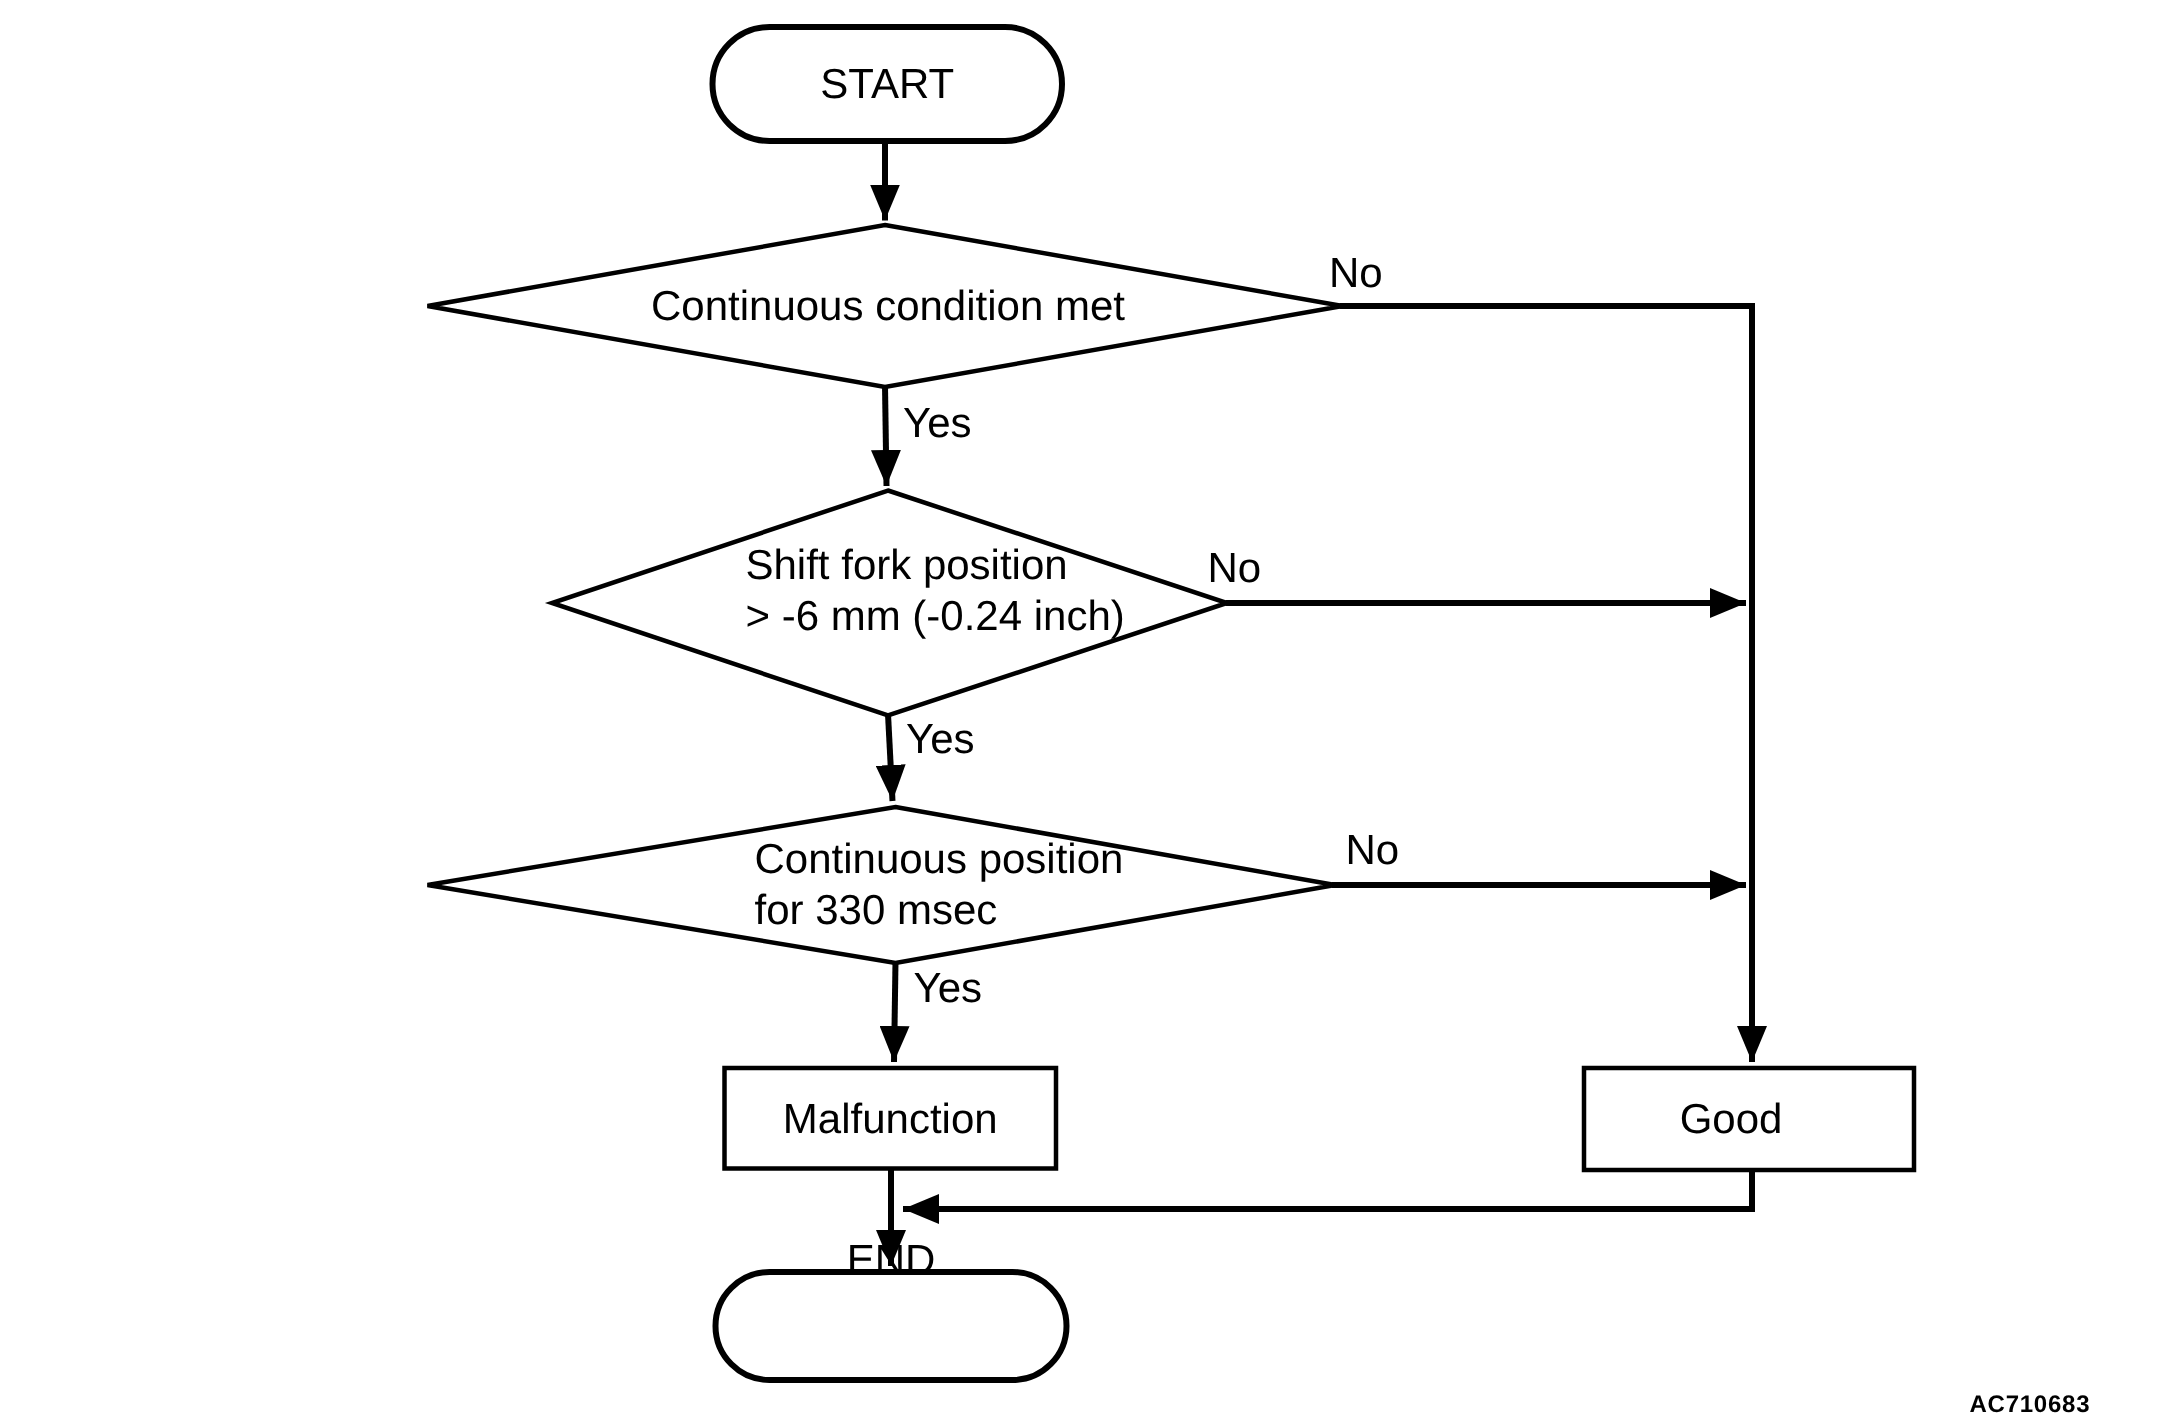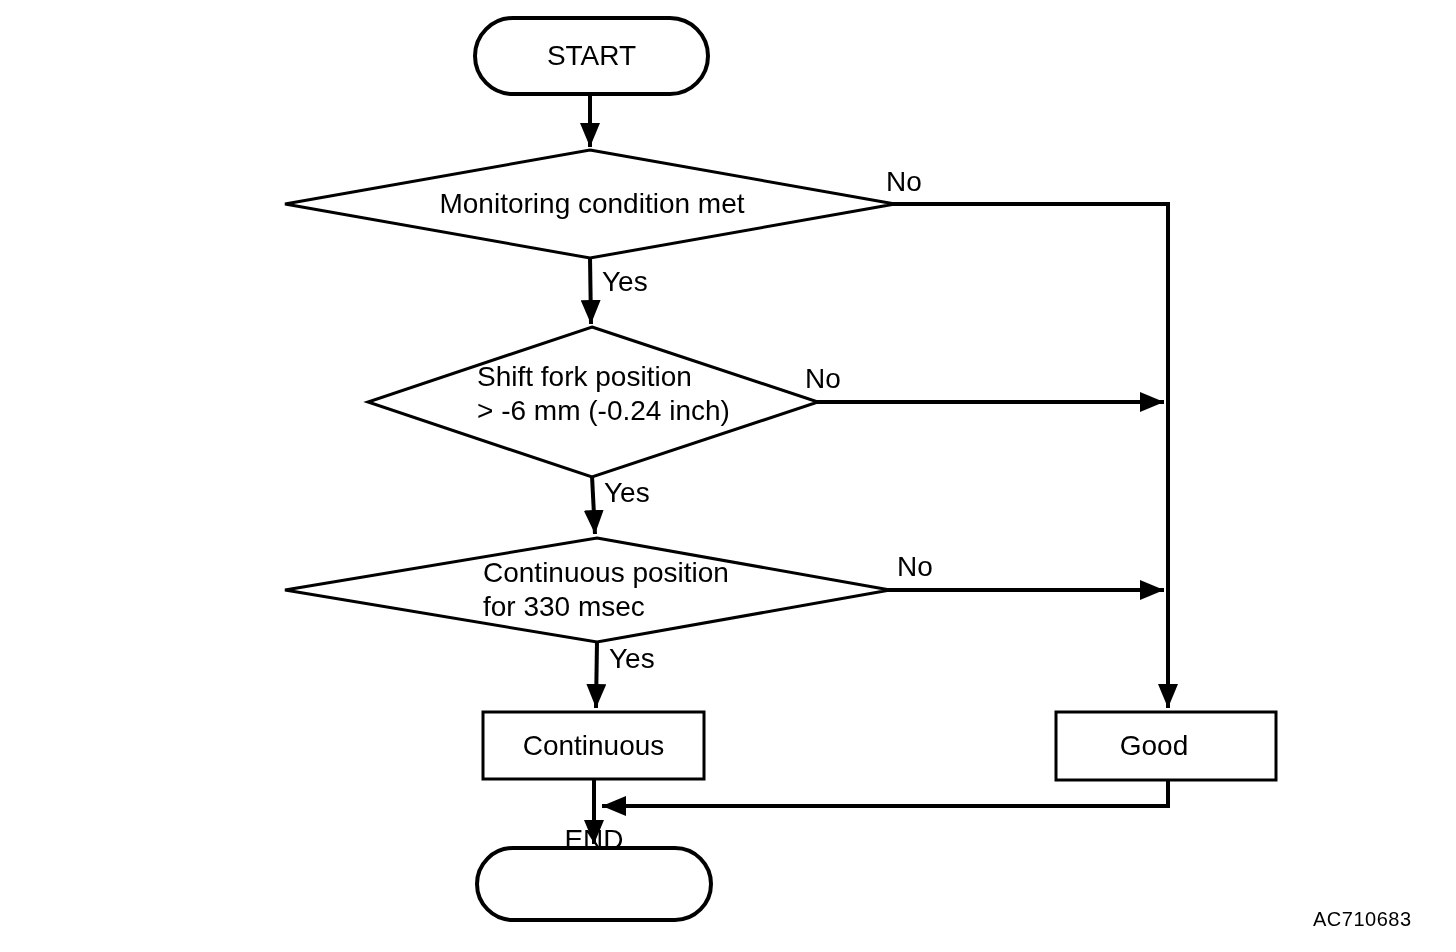--- a/index.html
+++ b/index.html
@@ -29,30 +29,31 @@
     white-space: nowrap;
   }
   .label.centered {
     display: flex;
     align-items: center;
     justify-content: center;
     text-align: center;
   }
   .label.multiline {
     white-space: normal;
+    margin-left: 20px;
   }
   .label.multiline span {
     display: block;
   }
   .ref-code {
     position: absolute;
     left: 1313px;
-    top: 908px;
-    font-size: 20px;
-    font-weight: normal;
+    top: 928px;
+    font-size: 16px;
+    font-weight: bold;
     letter-spacing: 0.5px;
   }
 </style>
 </head>
 <body>
 
 <div class="canvas">
 
   <svg width="1456" height="952" viewBox="0 0 1456 952">
     <defs>
@@ -89,33 +90,33 @@
 
     <rect x="483" y="712" width="221" height="67" fill="#ffffff" stroke-width="3" stroke="#000000"></rect>
 
     <rect x="1056" y="712" width="220" height="68" fill="#ffffff" stroke-width="3" stroke="#000000"></rect>
 
     <rect x="477" y="848" width="234" height="72" rx="36" ry="36" fill="#ffffff" stroke-width="4" stroke="#000000"></rect>
   </svg>
 
   <div class="label centered" style="left:475px; top:18px; width:233px; height:76px;">START</div>
 
-  <div class="label centered" style="left:342px; top:186px; width:500px; height:36px;">Monitoring condition met</div>
+  <div class="label centered" style="left:342px; top:186px; width:500px; height:36px;">Continuous condition met</div>
 
   <div class="label multiline" style="left:477px; top:360px;">
     <span>Shift fork position</span>
     <span>&gt; -6 mm (-0.24 inch)</span>
   </div>
 
   <div class="label multiline" style="left:483px; top:556px;">
     <span>Continuous position</span>
     <span>for 330 msec</span>
   </div>
 
-  <div class="label centered" style="left:483px; top:712px; width:221px; height:67px;">Continuous</div>
+  <div class="label centered" style="left:483px; top:712px; width:221px; height:67px;">Malfunction</div>
 
   <div class="label centered" style="left:1056px; top:712px; width:196px; height:68px;">Good</div>
 
   <div class="label centered" style="left:477px; top:804px; width:234px; height:72px;">END</div>
 
   <div class="label" style="left:886px; top:165px;">No</div>
 
   <div class="label" style="left:602px; top:265px;">Yes</div>
 
   <div class="label" style="left:805px; top:362px;">No</div>

